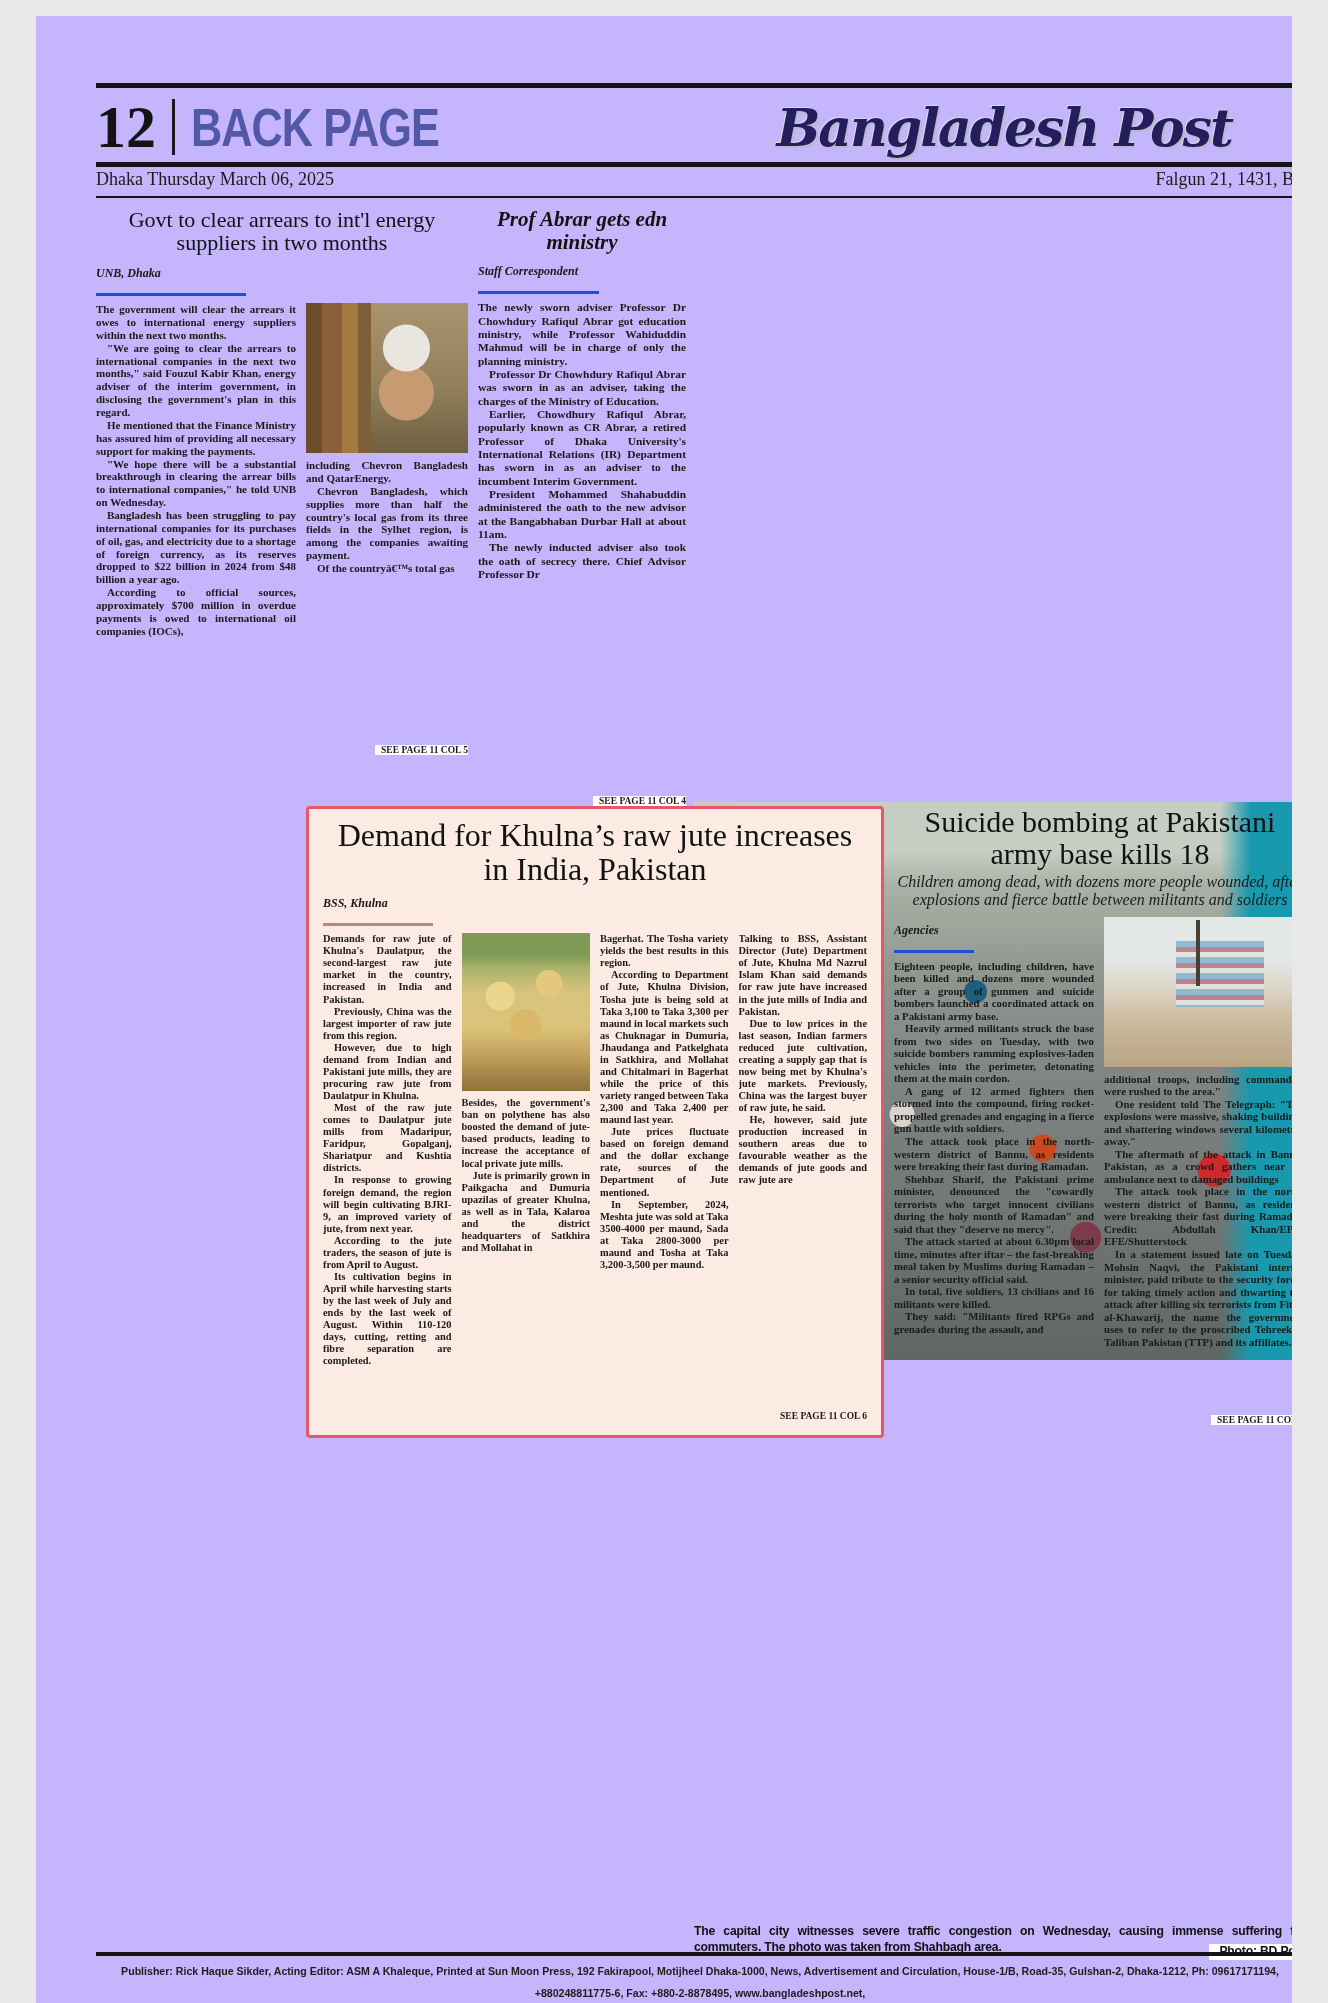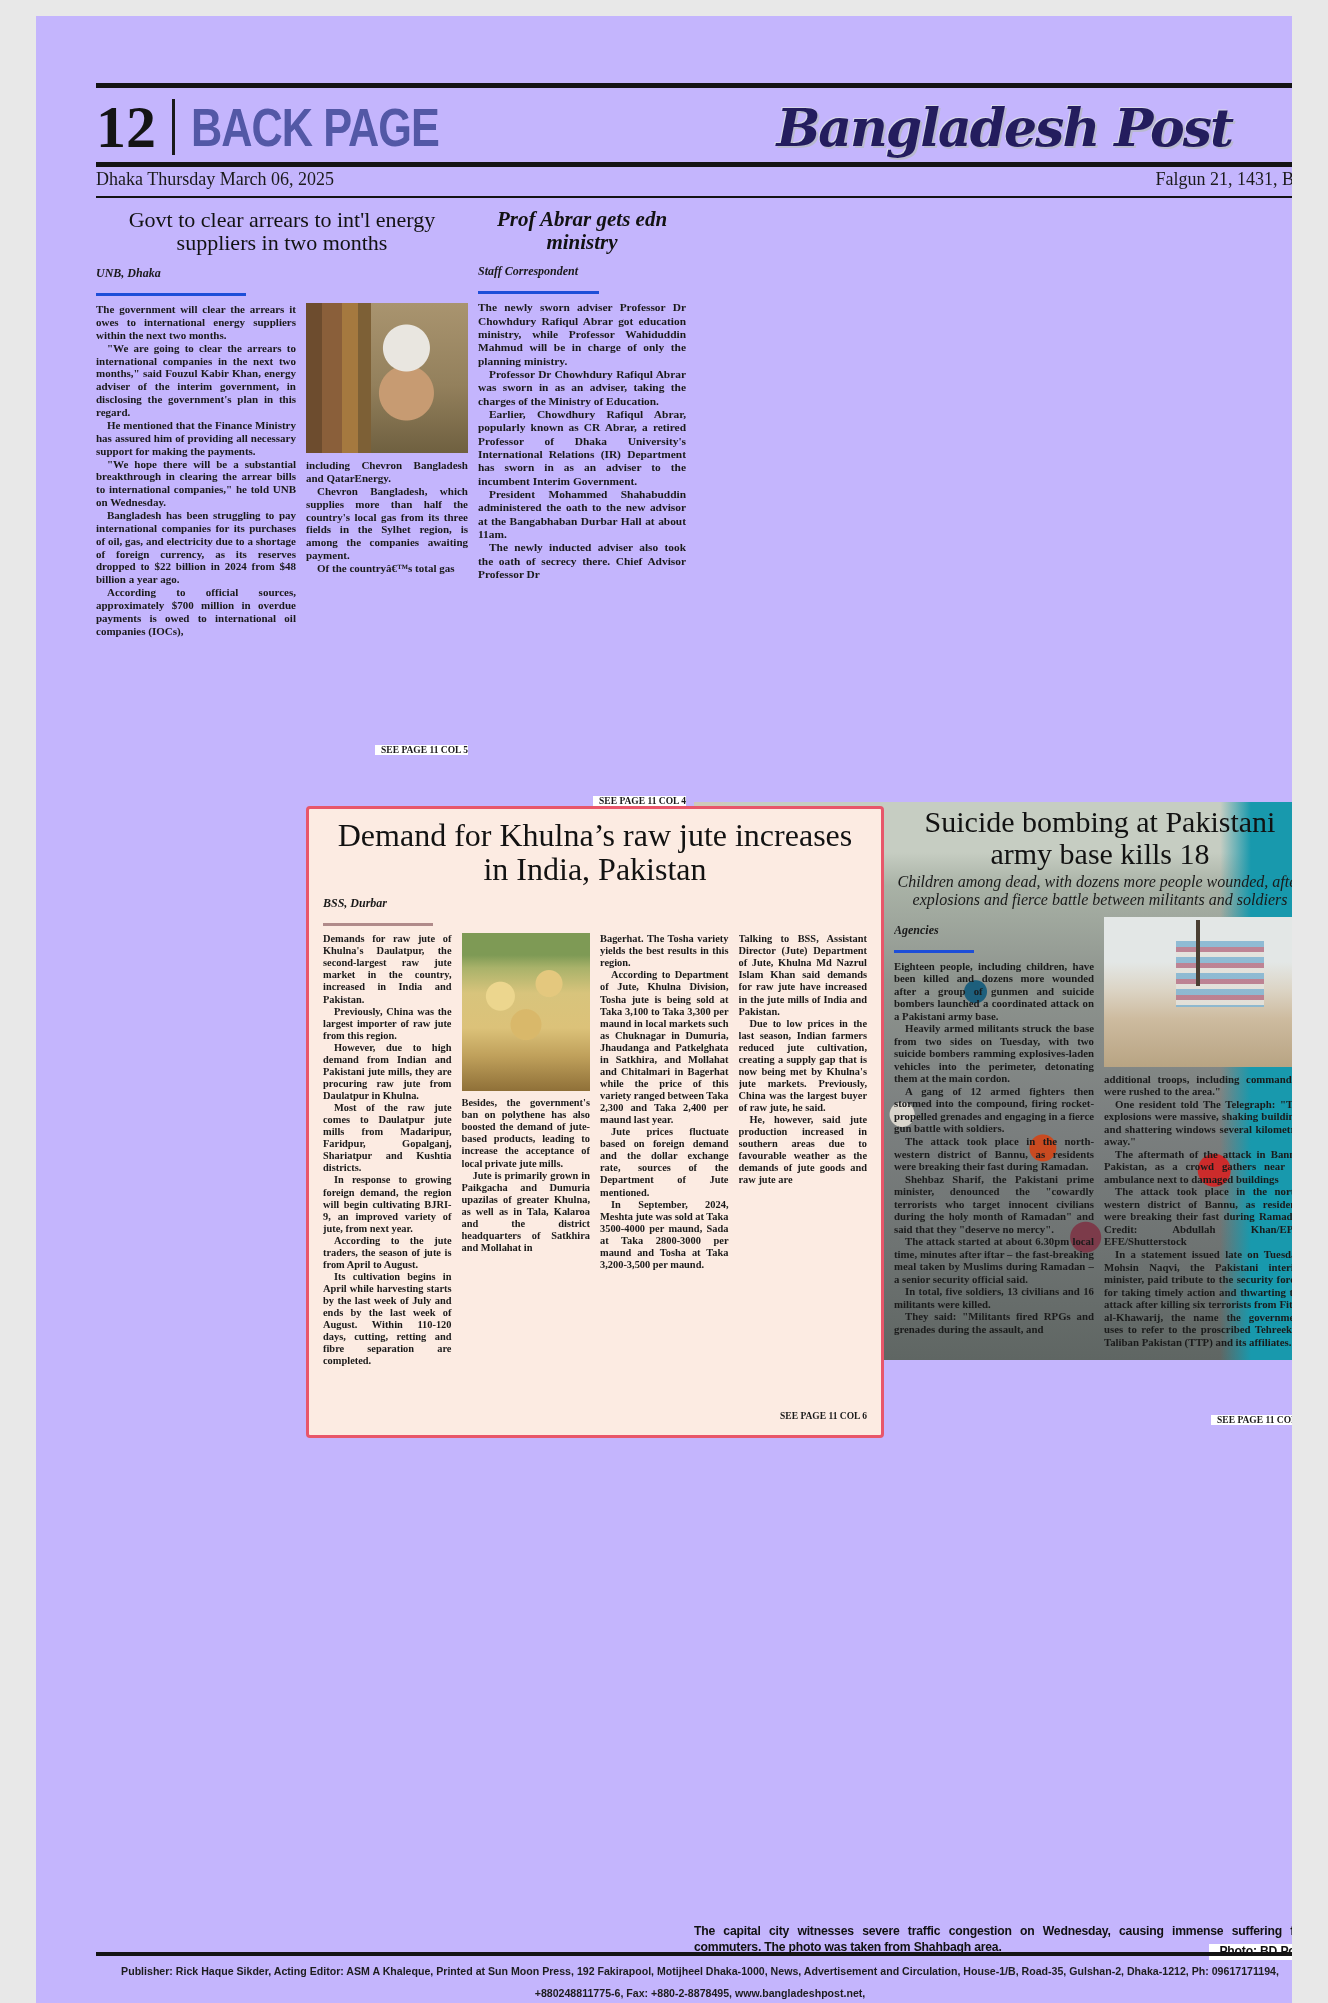--- a/index.html
+++ b/index.html
@@ -146,21 +146,21 @@
     <span class="credit">Photo: BD Post</span>
   </div>
 
   <section class="abs col" style="left:60px;top:792px;width:200px;height:628px">
     <h2 class="hl-bi" style="font-size:19px">Ship with 26,250 tonnes of rice from Pakistan arrives at Ctg port</h2>
 
   </section>
 
   <section class="abs" id="jute-box" style="left:270px;top:790px;width:578px;height:632px">
     <h1 class="hl" style="font-size:32px;margin-bottom:4px">Demand for Khulna’s raw jute increases in India, Pakistan</h1>
-    <div><span class="byline" style="min-width:110px">BSS, Durbar</span></div>
+    <div><span class="byline" style="min-width:110px">BSS, Khulna</span></div>
     <div class="cols" style="height:488px">
       <div class="col body b-jute" style="flex:1">
           <p>Demands for raw jute of Khulna's Daulatpur, the second-largest raw jute market in the country, increased in India and Pakistan.</p>
           <p>Previously, China was the largest importer of raw jute from this region.</p>
           <p>However, due to high demand from Indian and Pakistani jute mills, they are procuring raw jute from Daulatpur in Khulna.</p>
           <p>Most of the raw jute comes to Daulatpur jute mills from Madaripur, Faridpur, Gopalganj, Shariatpur and Kushtia districts.</p>
           <p>In response to growing foreign demand, the region will begin cultivating BJRI-9, an improved variety of jute, from next year.</p>
           <p>According to the jute traders, the season of jute is from April to August.</p>
           <p>Its cultivation begins in April while harvesting starts by the last week of July and ends by the last week of August. Within 110-120 days, cutting, retting and fibre separation are completed.</p>
         </div>

